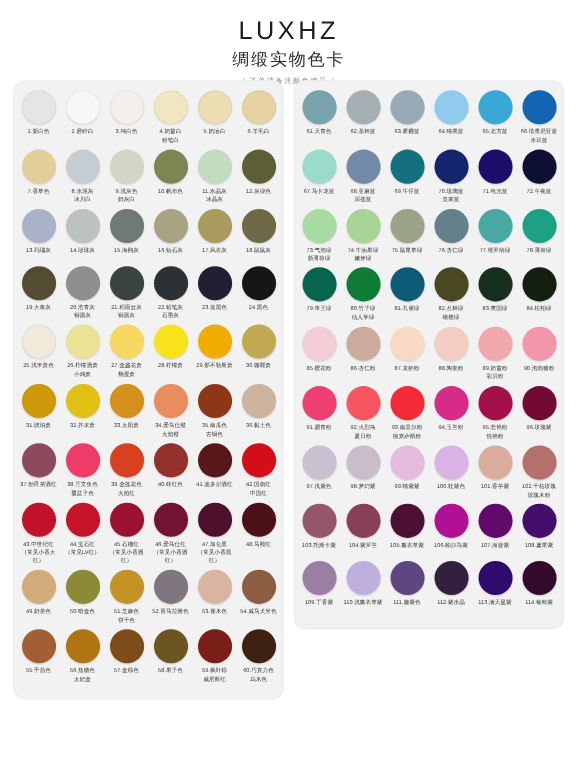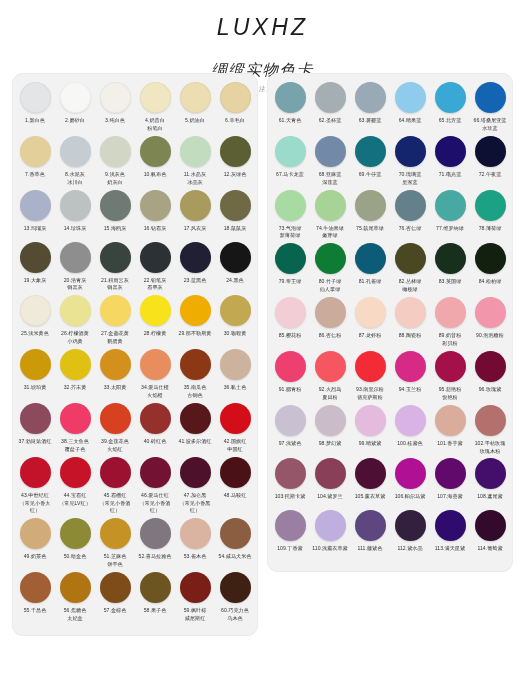--- a/index.html
+++ b/index.html
@@ -15,32 +15,31 @@
     width: 525px;
     height: 700px;
     background: #ffffff;
   }
 
   
   .header {
     width: 100%;
     padding-top: 14px;
     text-align: center;
-    font-style: italic;
   }
   .brand {
     font-size: 23px;
     letter-spacing: 3.2px;
     font-weight: 400;
     color: #1d1d1d;
     line-height: 1.15;
     font-family: "Liberation Sans", "DejaVu Sans", sans-serif;
   }
   .subtitle {
-    margin-top: 20px;
+    margin-top: 4px;
     font-size: 15.5px;
     letter-spacing: 1.6px;
     color: #2b2b2b;
     font-weight: 400;
   }
   .note {
     margin-top: 4px;
     font-size: 6.4px;
     letter-spacing: 1.5px;
     color: #8a8a8a;

